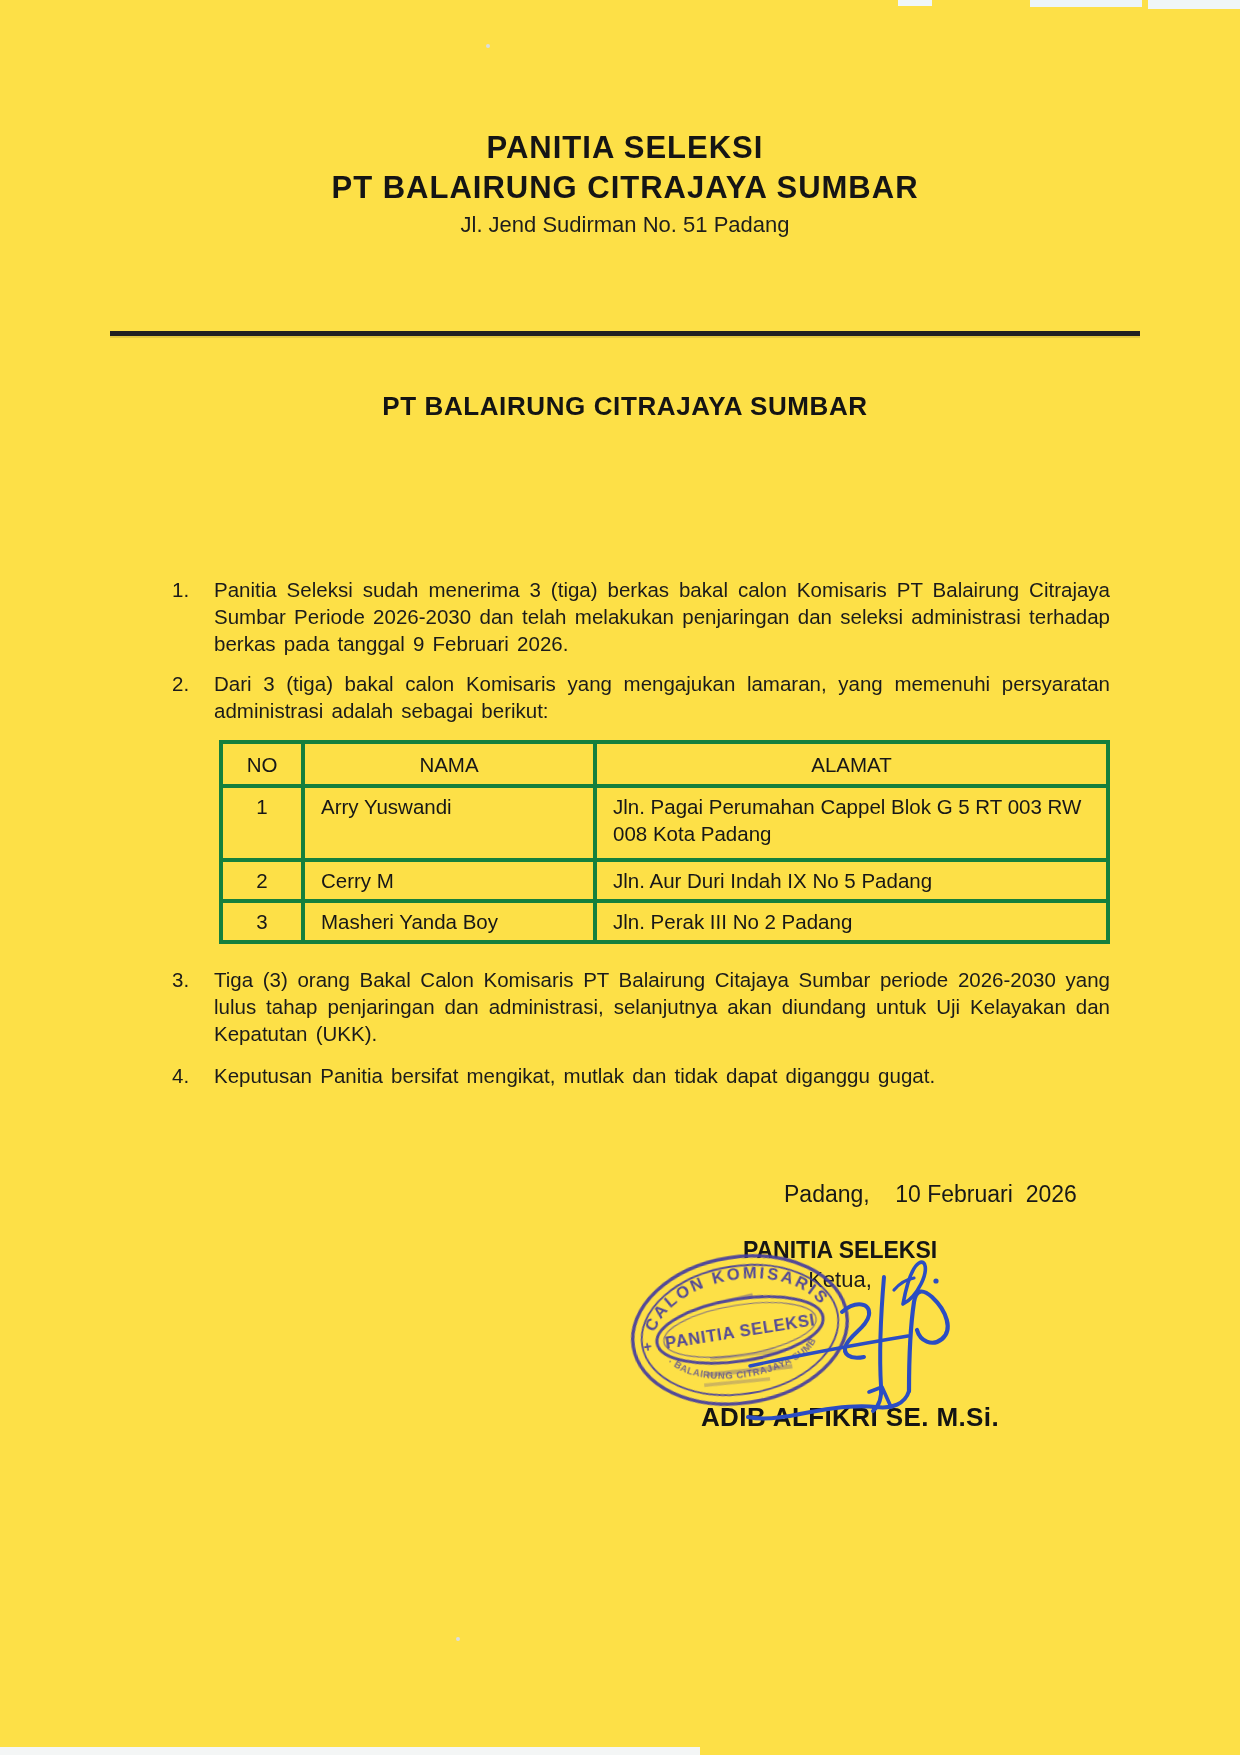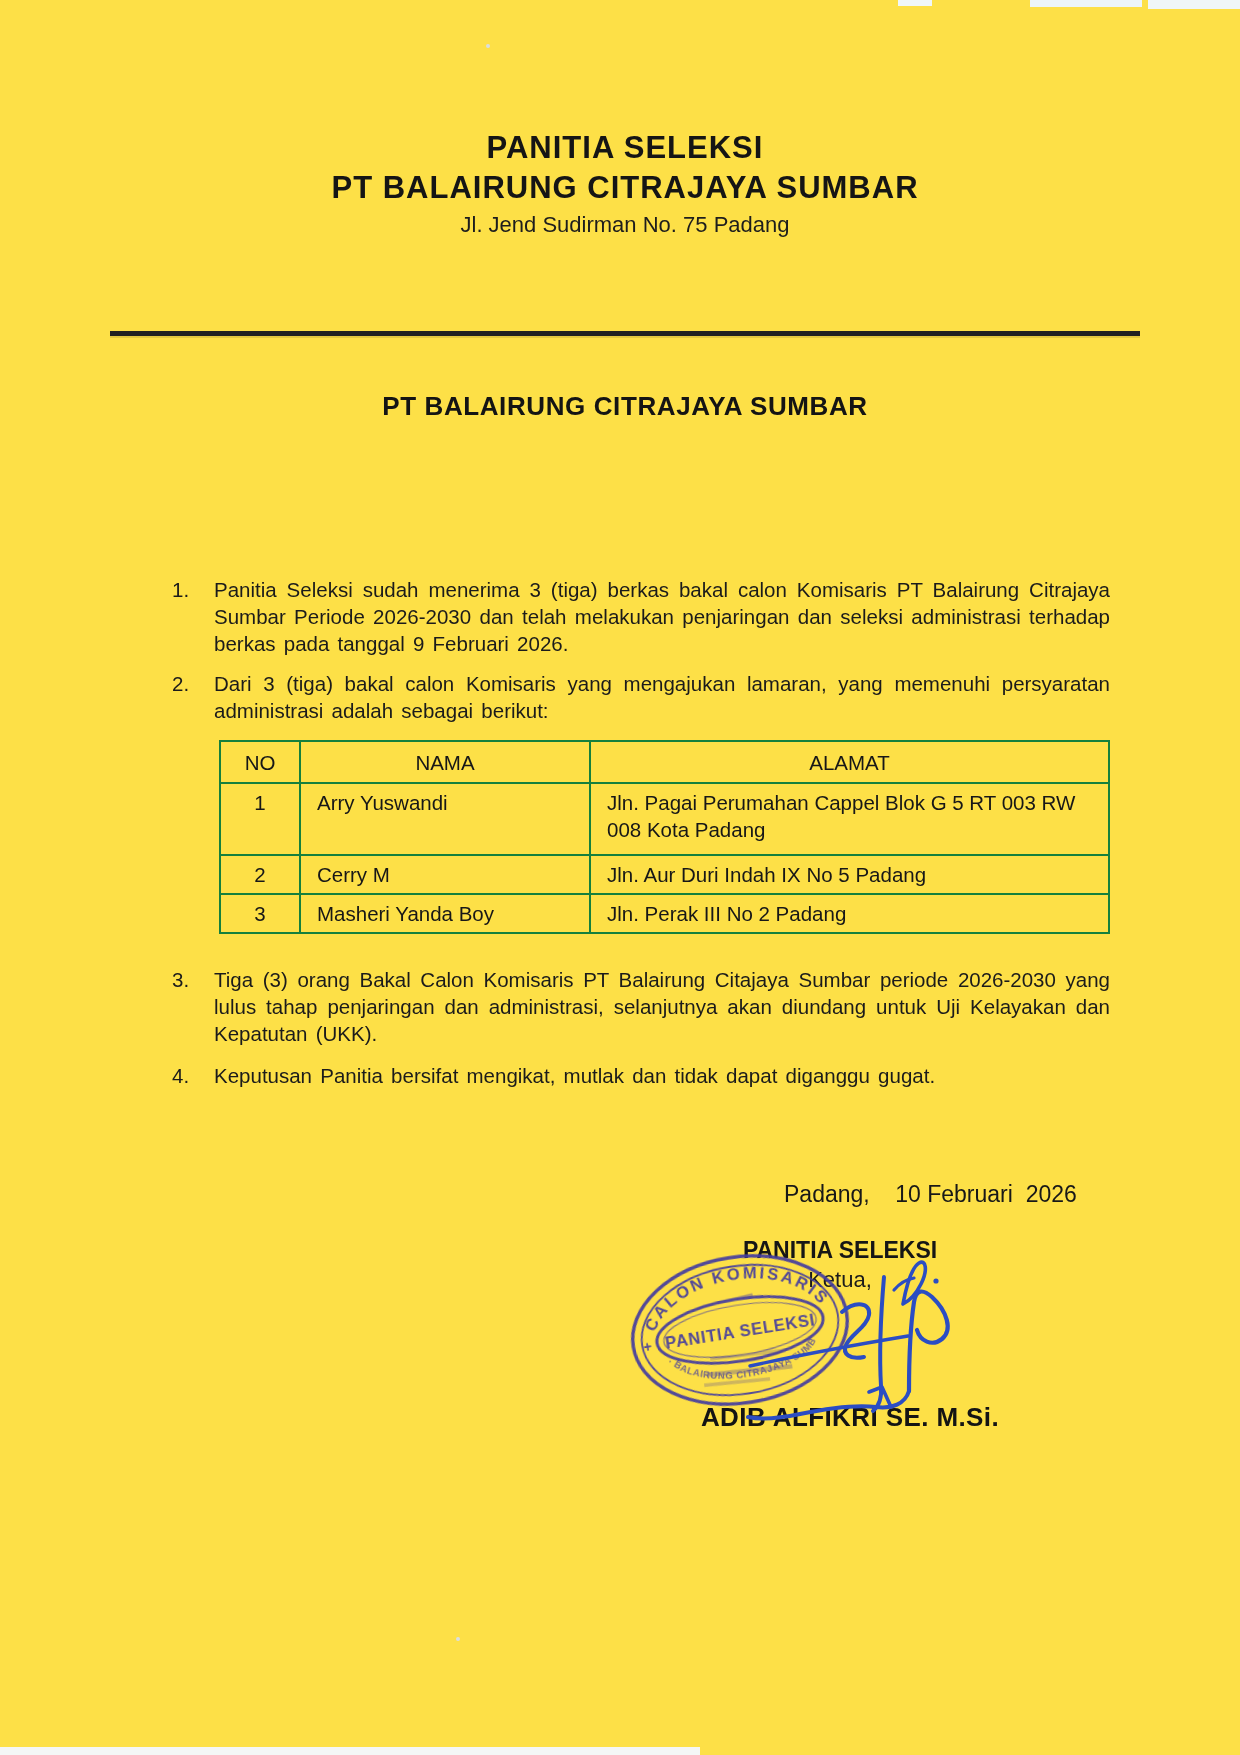--- a/index.html
+++ b/index.html
@@ -30,21 +30,21 @@
   .doc-title{position:absolute;top:390px;left:100px;width:1050px;text-align:center;
              font-weight:bold;font-size:26px;line-height:33px;letter-spacing:0.6px;color:#141414;}
 
   .item{position:absolute;left:172px;width:938px;font-size:20.5px;line-height:27px;word-spacing:2.5px;}
   .item .num{position:absolute;left:0;top:0;width:30px;}
   .item .txt{margin-left:42px;text-align:justify;text-align-last:left;}
   .item1{top:576px;} .item2{top:670px;} .item3{top:966px;} .item4{top:1062px;}
 
   table.doc-table{position:absolute;top:740px;left:219px;width:891px;border-collapse:collapse;
                   font-size:20.5px;line-height:27px;color:#171717;}
-  .doc-table th,.doc-table td{border:2px solid #15803d;padding:5px 16px;vertical-align:top;}
+  .doc-table th,.doc-table td{border:4px solid #15803d;padding:5px 16px;vertical-align:top;}
   .doc-table th{font-weight:normal;text-align:center;height:30px;vertical-align:middle;}
   .doc-table td.no{text-align:center;width:46px;}
   .doc-table td.nama{width:256px;}
   .doc-table tr.r1 td{height:60px;}
 
   .date-line{position:absolute;top:1181px;left:784px;font-size:23px;white-space:pre;color:#181818;}
   .committee{position:absolute;top:1237px;left:700px;width:280px;text-align:center;
              font-size:23px;font-weight:bold;color:#161616;}
   .role{position:absolute;top:1267px;left:760px;width:160px;text-align:center;font-size:22px;}
   .signer-name{position:absolute;top:1402px;left:655px;width:390px;text-align:center;
@@ -60,21 +60,21 @@
   <div class="artifact a1"></div>
   <div class="artifact a2"></div>
   <div class="artifact a3"></div>
   <div class="artifact a4"></div>
   <div class="speck" style="top:44px;left:486px;"></div>
   <div class="speck" style="top:1637px;left:456px;"></div>
 
   <div class="letterhead">
     <div class="lh-big">PANITIA SELEKSI</div>
     <div class="lh-big">PT BALAIRUNG CITRAJAYA SUMBAR</div>
-    <div class="lh-addr">Jl. Jend Sudirman No. 75 Padang</div>
+    <div class="lh-addr">Jl. Jend Sudirman No. 51 Padang</div>
   </div>
 
   <div class="rule"></div>
 
   <div class="doc-title">
     <div>PT BALAIRUNG CITRAJAYA SUMBAR</div>
   </div>
 
   <div class="item item1">
     <span class="num">1.</span>

